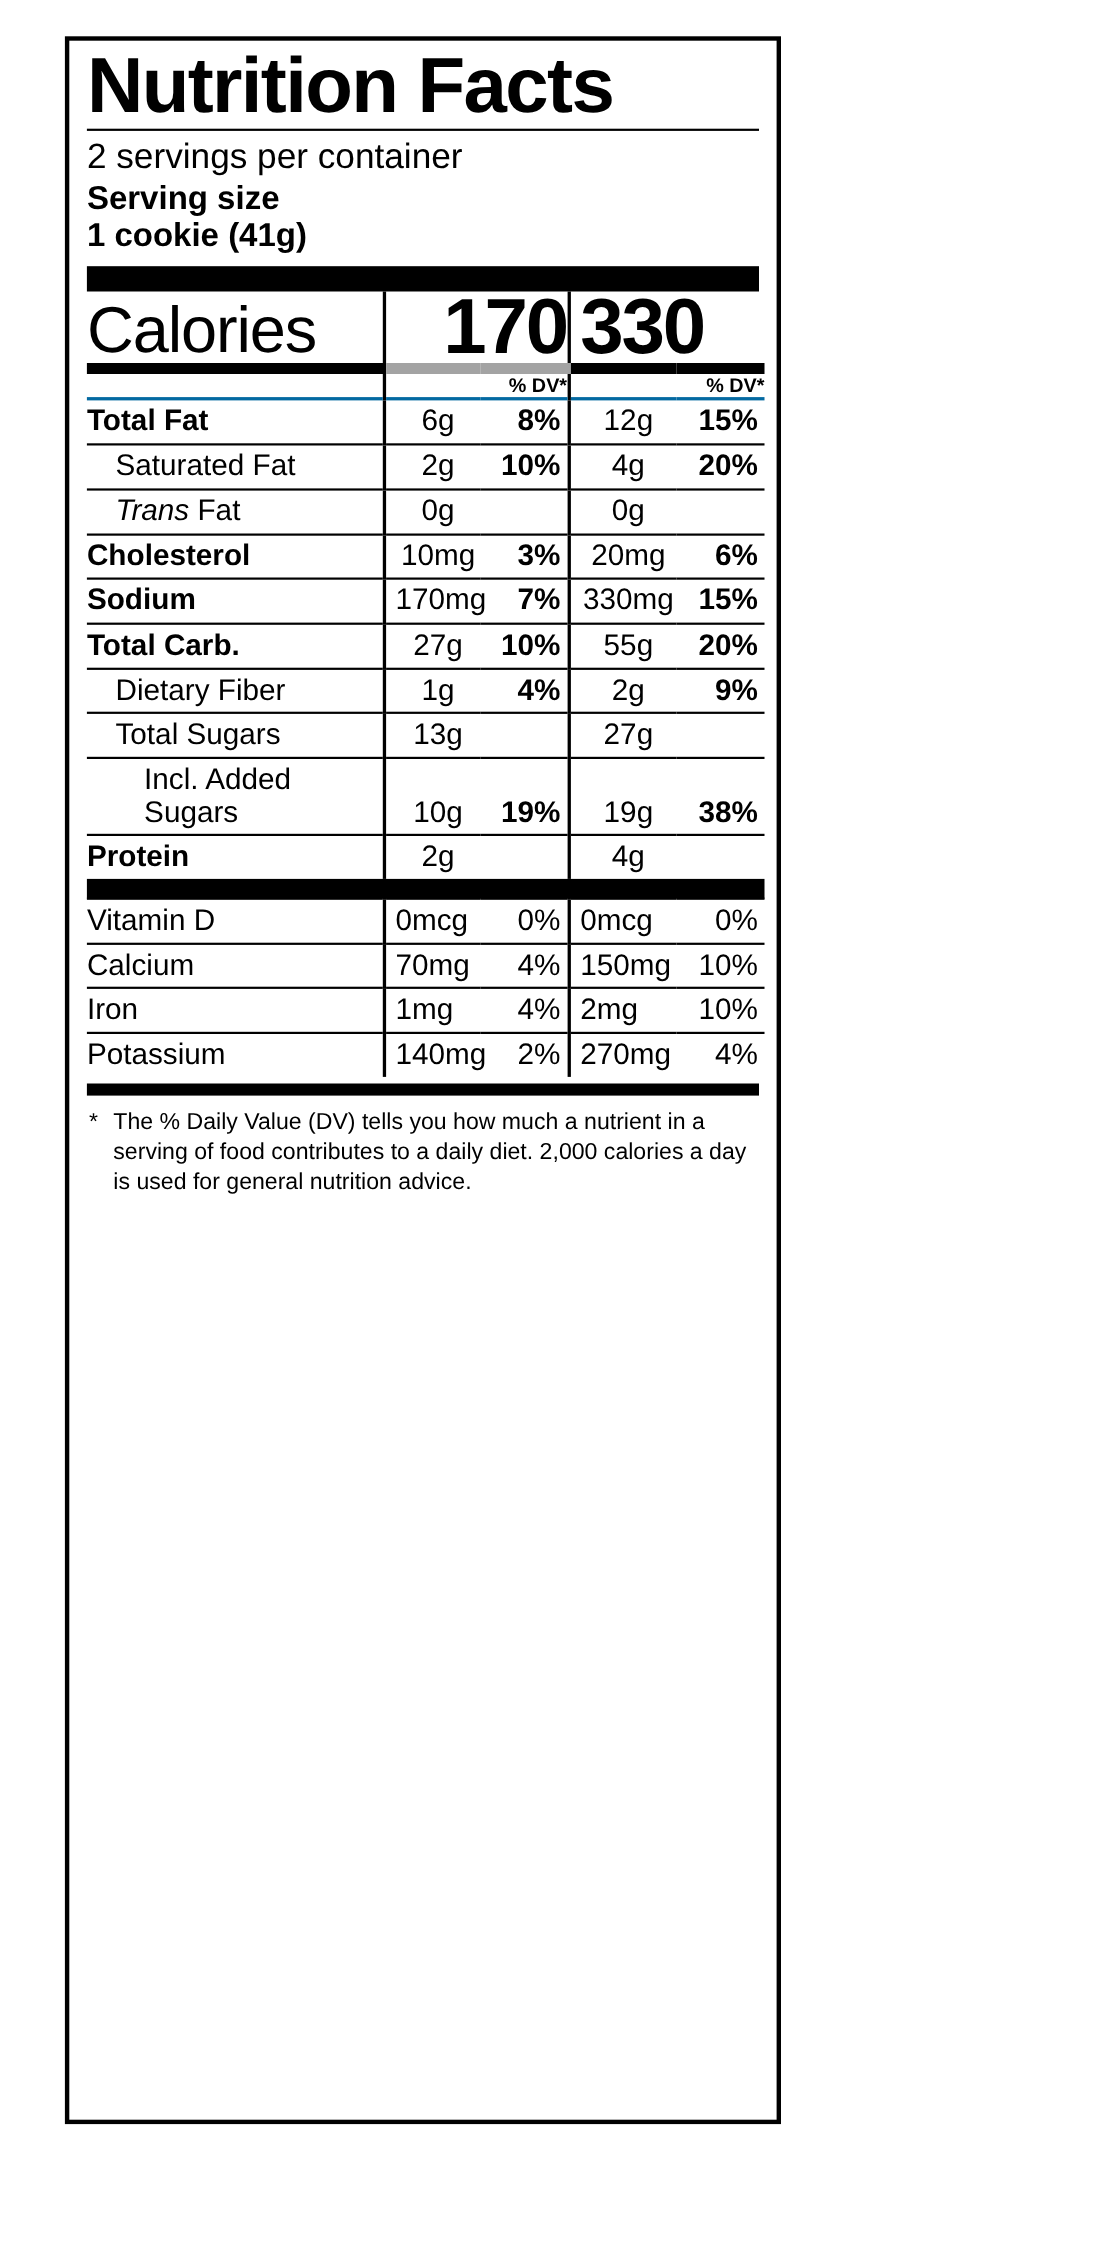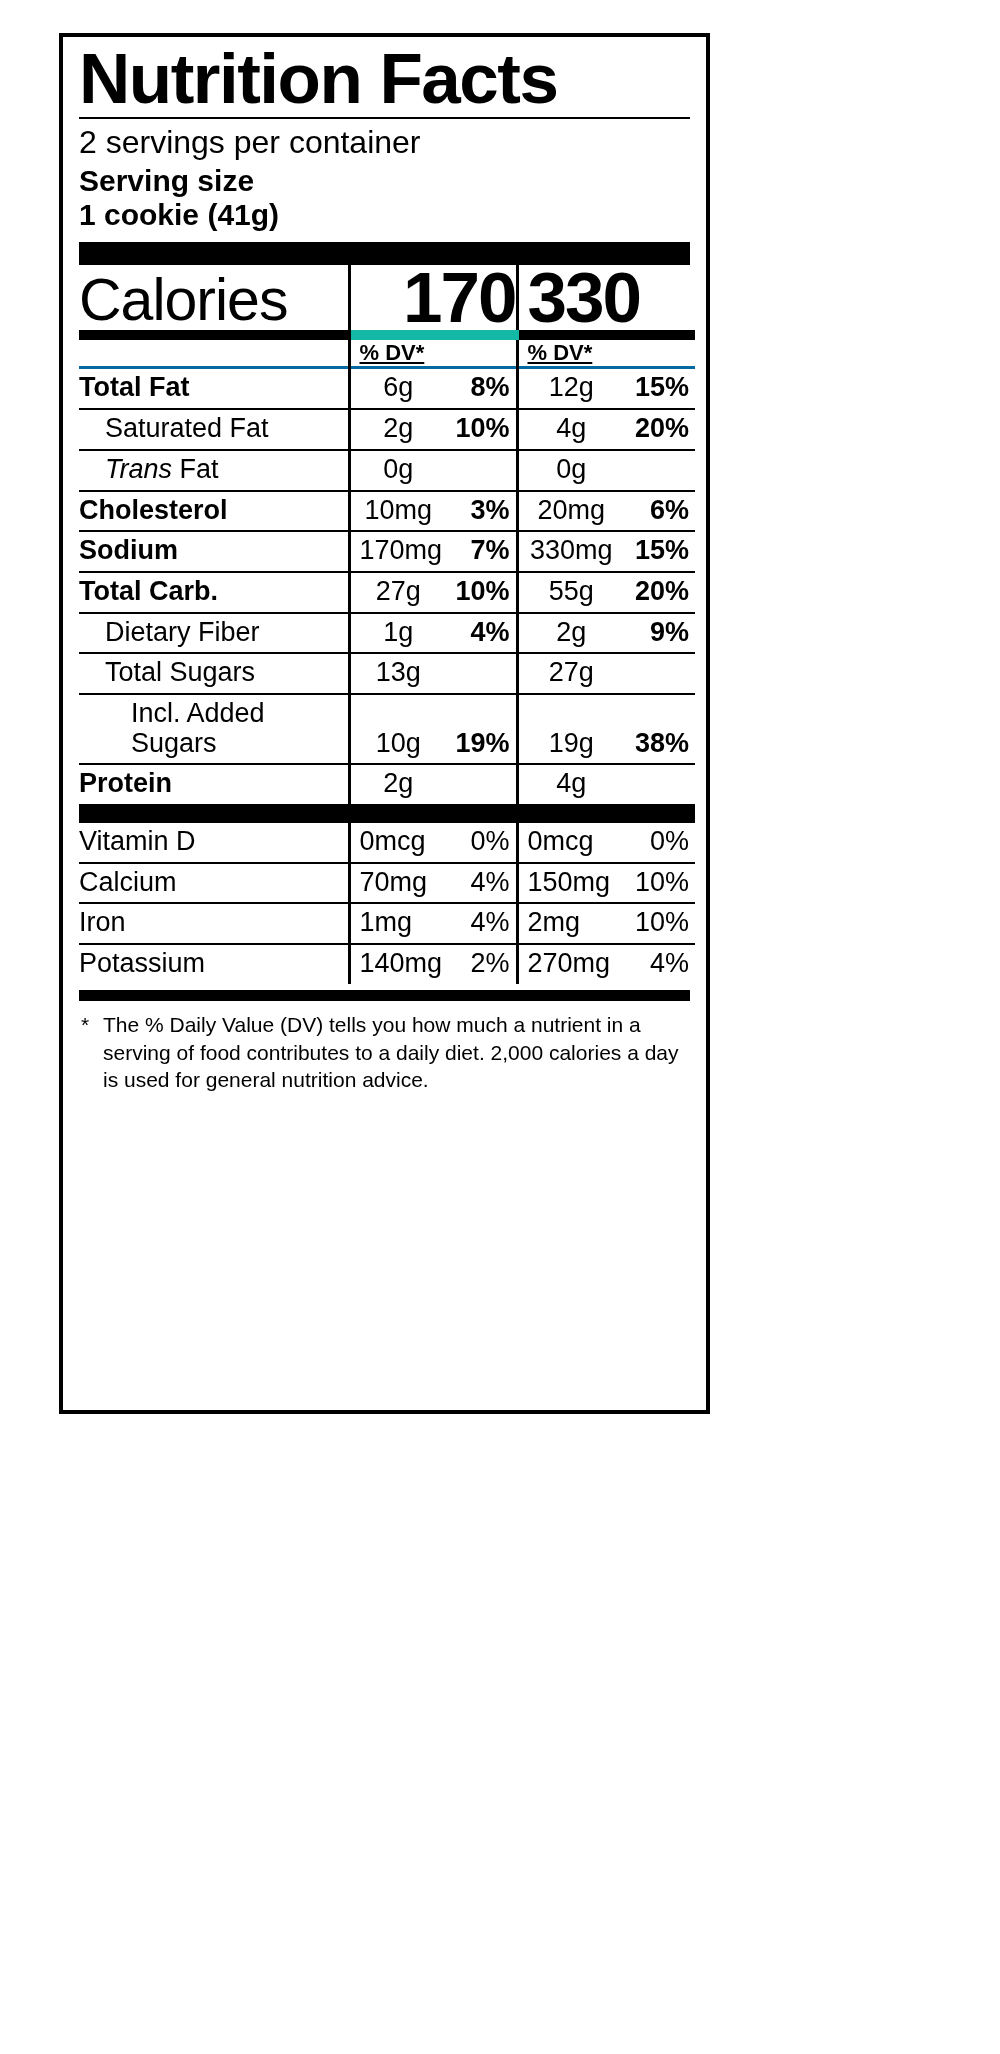--- a/index.html
+++ b/index.html
@@ -21,21 +21,21 @@
     height: 2054px;
     background: #fff;
   }
 
   
   .label {
     position: absolute;
     left: 59px;
     top: 33px;
     width: 651px;
-    height: 1381px;
+    height: 1898px;
     border: 4px solid #000;
     background: #fff;
     box-sizing: border-box;
     padding: 0 16px;
   }
 
   .title {
     font-weight: bold;
     font-size: 71px;
     line-height: 0.96;
@@ -120,33 +120,32 @@
     text-align: right;
   }
   .cal-num.b {
     text-align: left;
   }
 
   .cal-underline-name {
     border-bottom: 10px solid #000;
   }
   .cal-underline-a {
-    border-bottom: 10px solid #14b8a6;
+    border-bottom: 10px solid #a3a3a3;
   }
   .cal-underline-b {
     border-bottom: 10px solid #000;
   }
 
   .dv-row td {
-    font-size: 22px;
-    font-weight: bold;
-    text-align: left;
+    font-size: 18px;
+    font-weight: bold;
+    text-align: right;
     padding-top: 10px;
     padding-bottom: 3px;
-    text-decoration: underline;
   }
 
   tr.nut td {
     font-size: 27px;
     border-top: 2px solid #000;
     padding-top: 4px;
     padding-bottom: 5px;
     line-height: 1.1;
   }
   tr.nut.first td { border-top: 3px solid #0369a1; }

